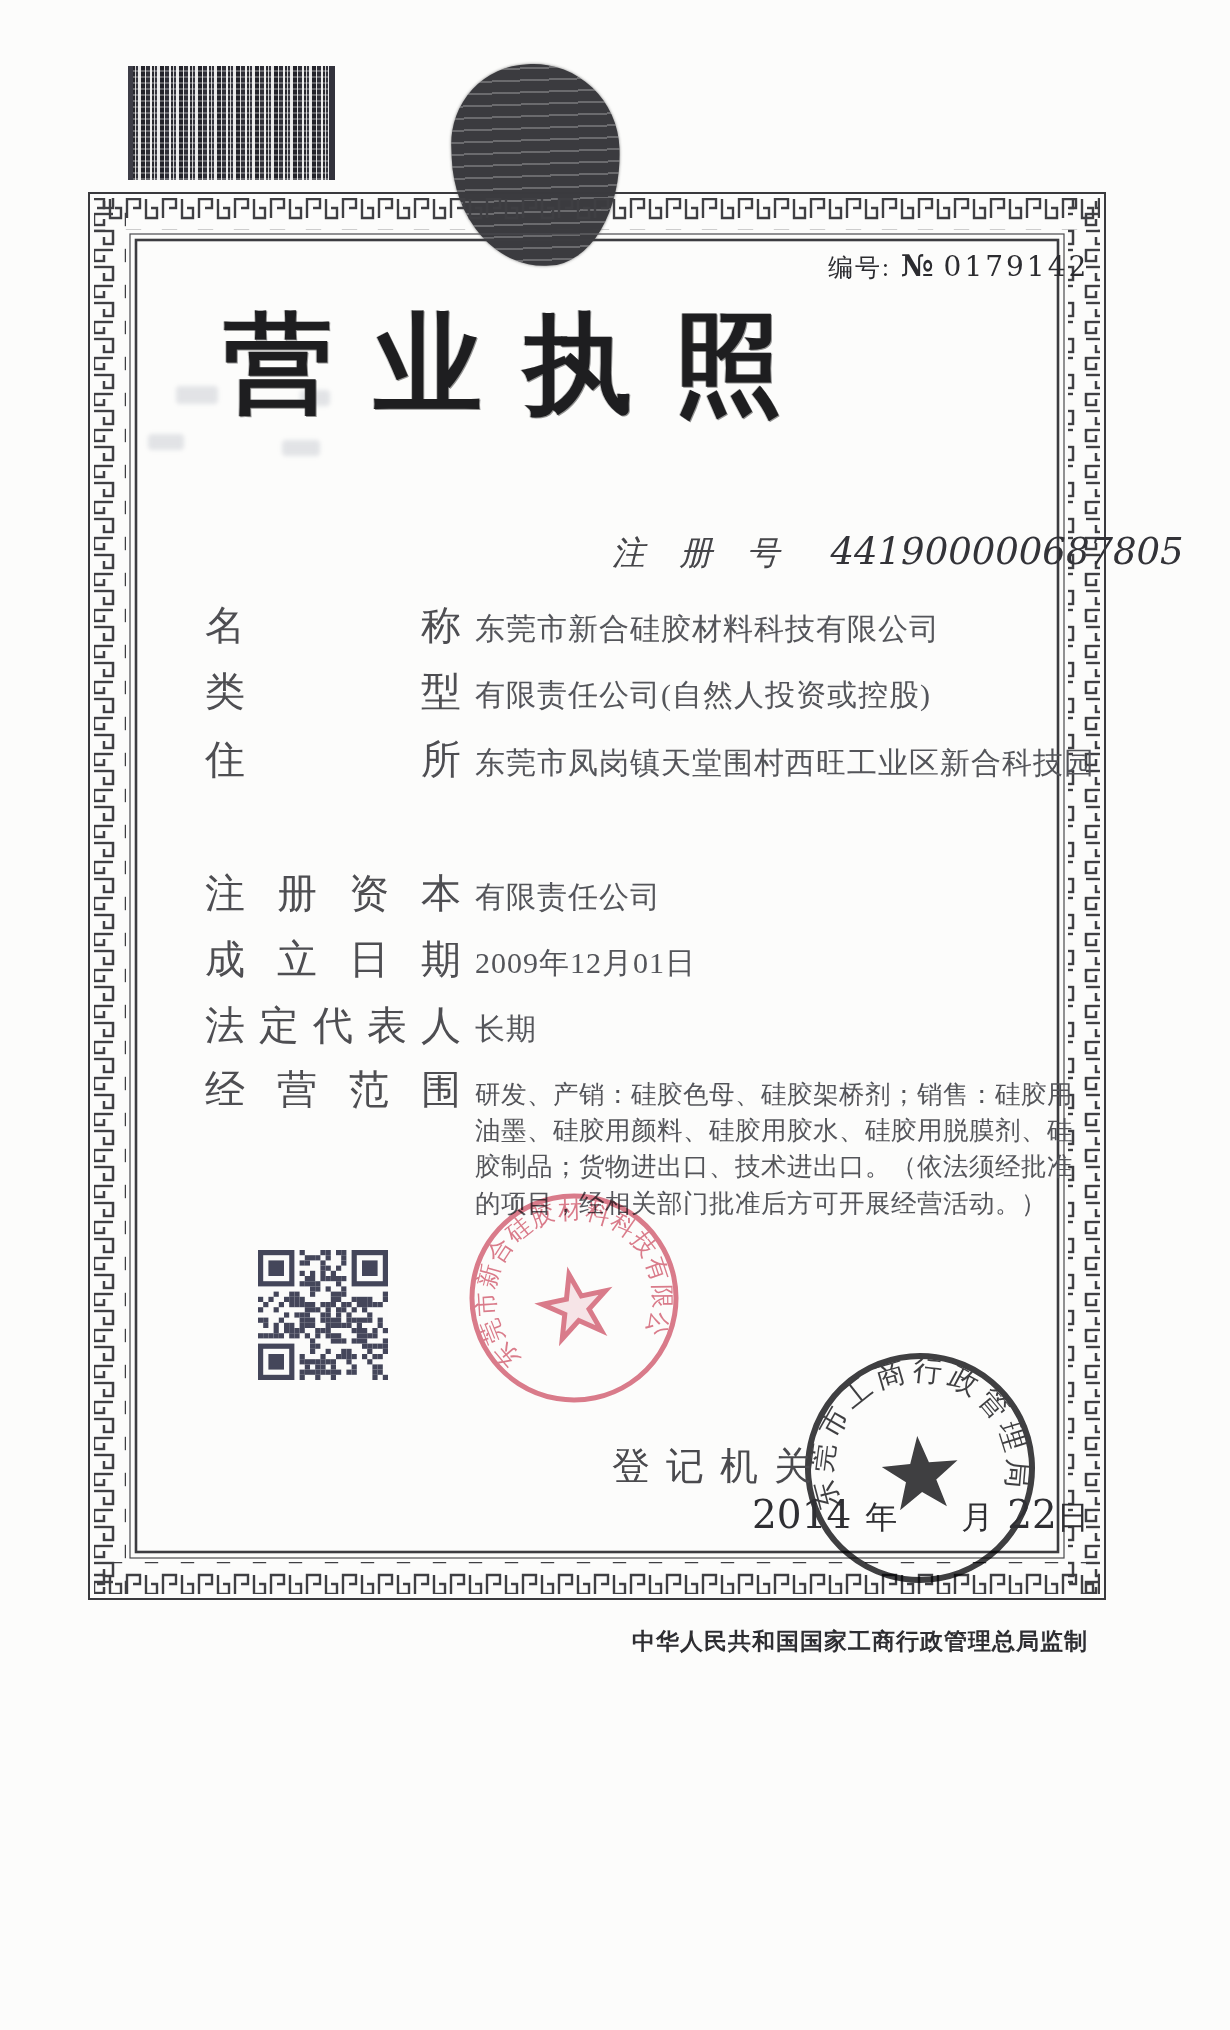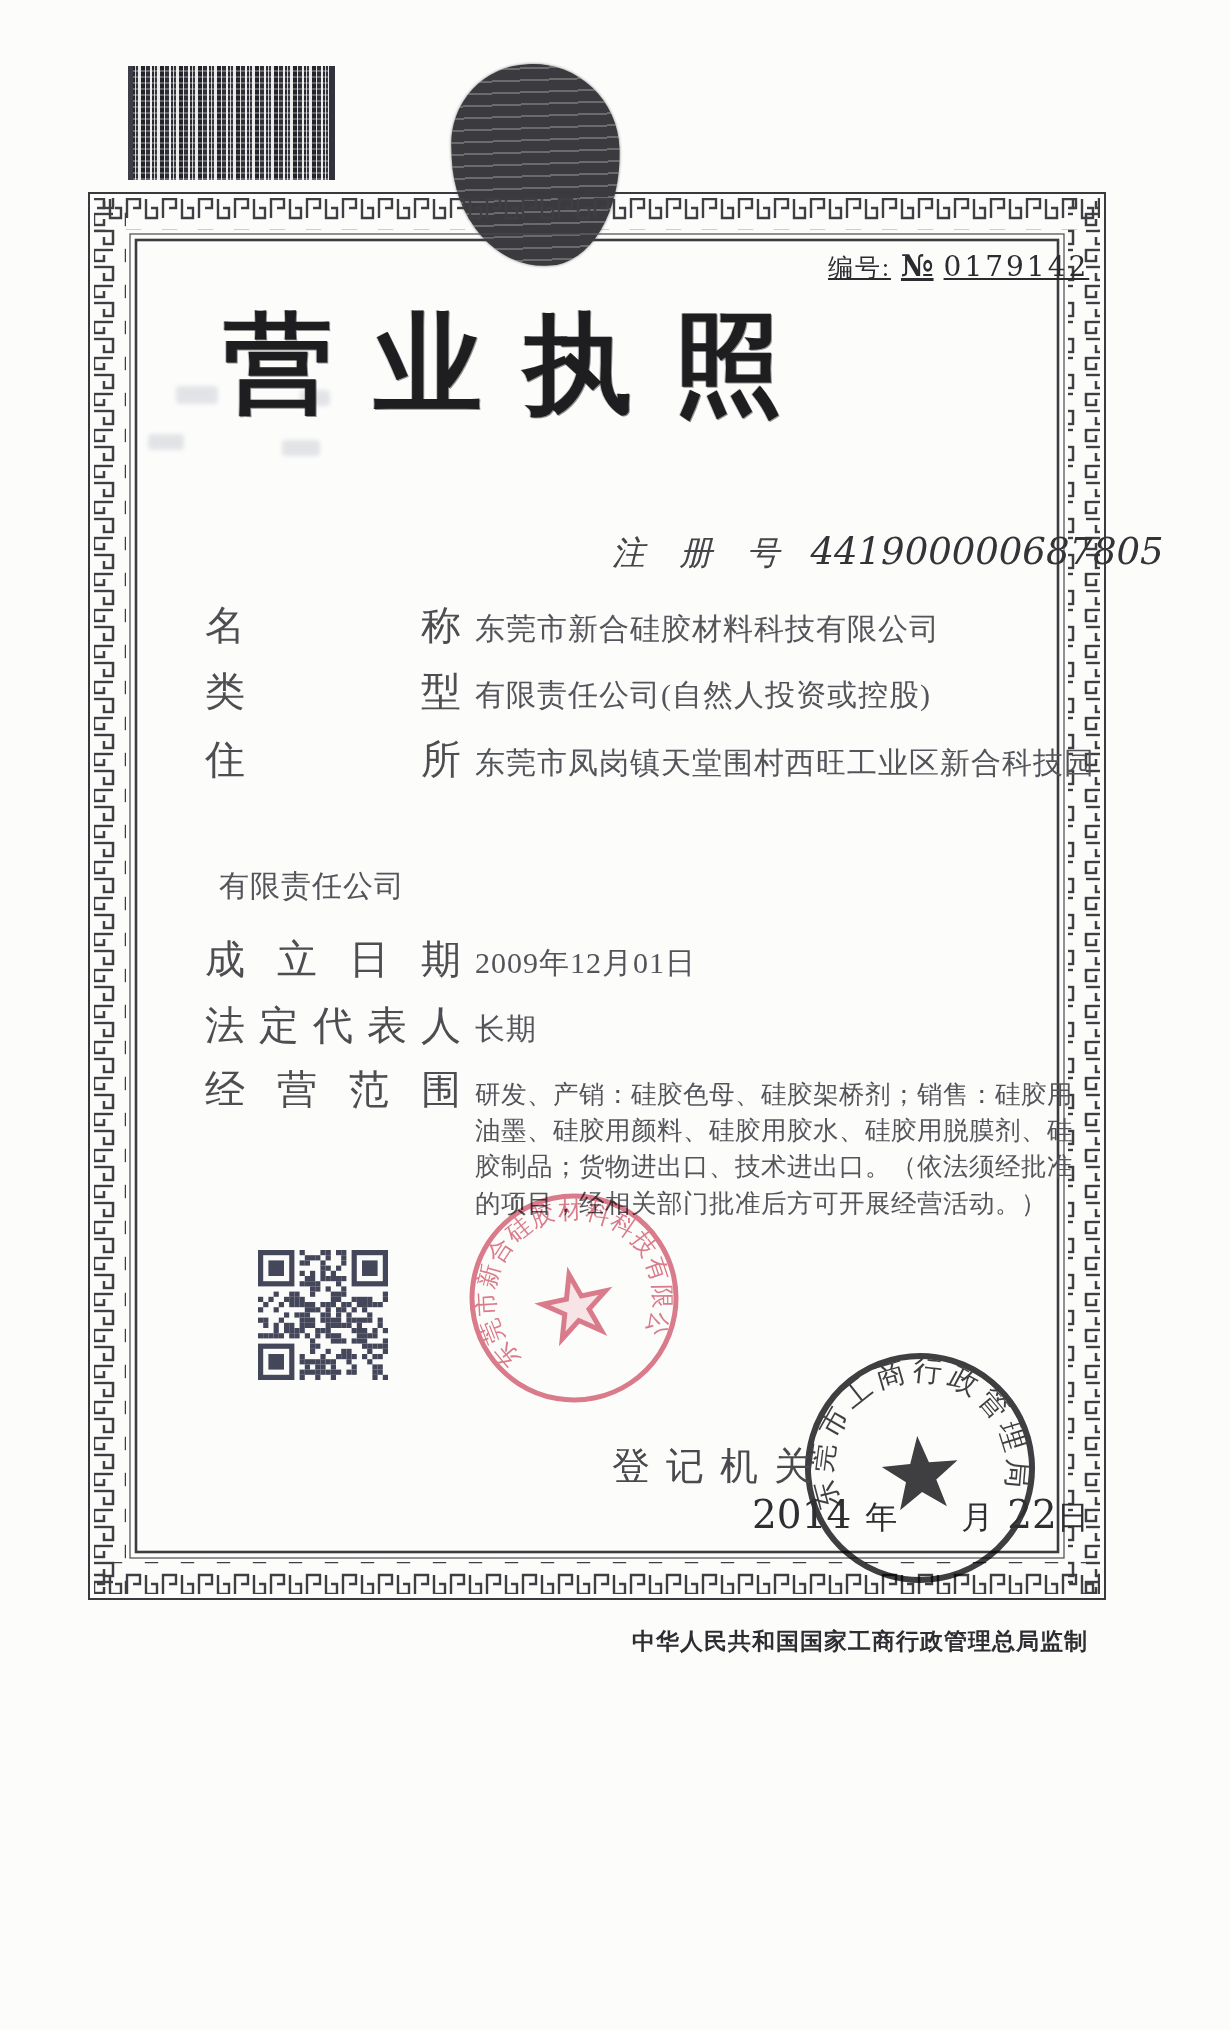--- a/index.html
+++ b/index.html
@@ -20,32 +20,32 @@
   .emblem .streaks{position:absolute;inset:0;border-radius:inherit;
     background:repeating-linear-gradient(0deg, rgba(255,255,255,0) 0 5px, rgba(250,250,250,.25) 5px 7px,
       rgba(255,255,255,0) 7px 12px);}
   .smudge{position:absolute;background:#b9bdc6;opacity:.38;filter:blur(2px);border-radius:4px;}
 
   
   .frame{position:absolute;left:88px;top:192px;}
 
   
   .serial-line{position:absolute;left:828px;top:248px;display:flex;align-items:baseline;gap:10px;
-    color:#2c2c30;text-decoration:underline;}
+    color:#2c2c30;}
   .serial-label{font-size:25px;letter-spacing:2px;}
   .serial-mark{font-size:30px;font-weight:bold;font-family:"DejaVu Serif", serif;}
   .serial-number{font-size:28px;letter-spacing:3px;font-family:"DejaVu Serif", serif;}
 
   .doc-title{position:absolute;left:224px;top:292px;font-size:108px;font-weight:900;color:#1e1e20;
     letter-spacing:42px;white-space:nowrap;font-family:"Liberation Sans", sans-serif;
     text-shadow:1px 1px 0 rgba(60,60,60,.55), -1px 0 0 rgba(90,90,90,.35);}
 
   .regno-line{position:absolute;left:612px;top:530px;display:flex;align-items:baseline;font-style:italic;}
   .regno-label{font-size:33px;letter-spacing:13px;color:#46464a;}
-  .regno-value{font-size:37px;margin-left:18px;color:#333338;font-family:"DejaVu Serif", serif;}
+  .regno-value{font-size:37px;margin-left:38px;color:#333338;font-family:"DejaVu Serif", serif;}
 
   
   .row{position:absolute;left:205px;width:900px;display:flex;align-items:baseline;}
   .f-label{display:block;width:256px;min-width:256px;font-size:40px;color:#4e4e52;
     text-align:justify;text-align-last:justify;font-weight:500;}
   .f-value{margin-left:14px;font-size:30px;color:#54555a;letter-spacing:1px;}
   .row-scope .f-value{font-size:25.5px;line-height:1.42;width:600px;letter-spacing:.5px;}
 
   
   .registry-line{position:absolute;left:612px;top:1432px;font-size:38px;letter-spacing:16px;
@@ -121,20 +121,21 @@
   </div>
   <div class="row" style="top:664px">
     <span class="f-label">类型</span>
     <span class="f-value">有限责任公司(自然人投资或控股)</span>
   </div>
   <div class="row" style="top:732px">
     <span class="f-label">住所</span>
     <span class="f-value">东莞市凤岗镇天堂围村西旺工业区新合科技园</span>
   </div>
   <div class="row" style="top:866px">
+    <span class="f-label">注册资本</span>
     <span class="f-value">有限责任公司</span>
   </div>
   <div class="row" style="top:932px">
     <span class="f-label">成立日期</span>
     <span class="f-value">2009年12月01日</span>
   </div>
   <div class="row" style="top:998px">
     <span class="f-label">法定代表人</span>
     <span class="f-value">长期</span>
   </div>

